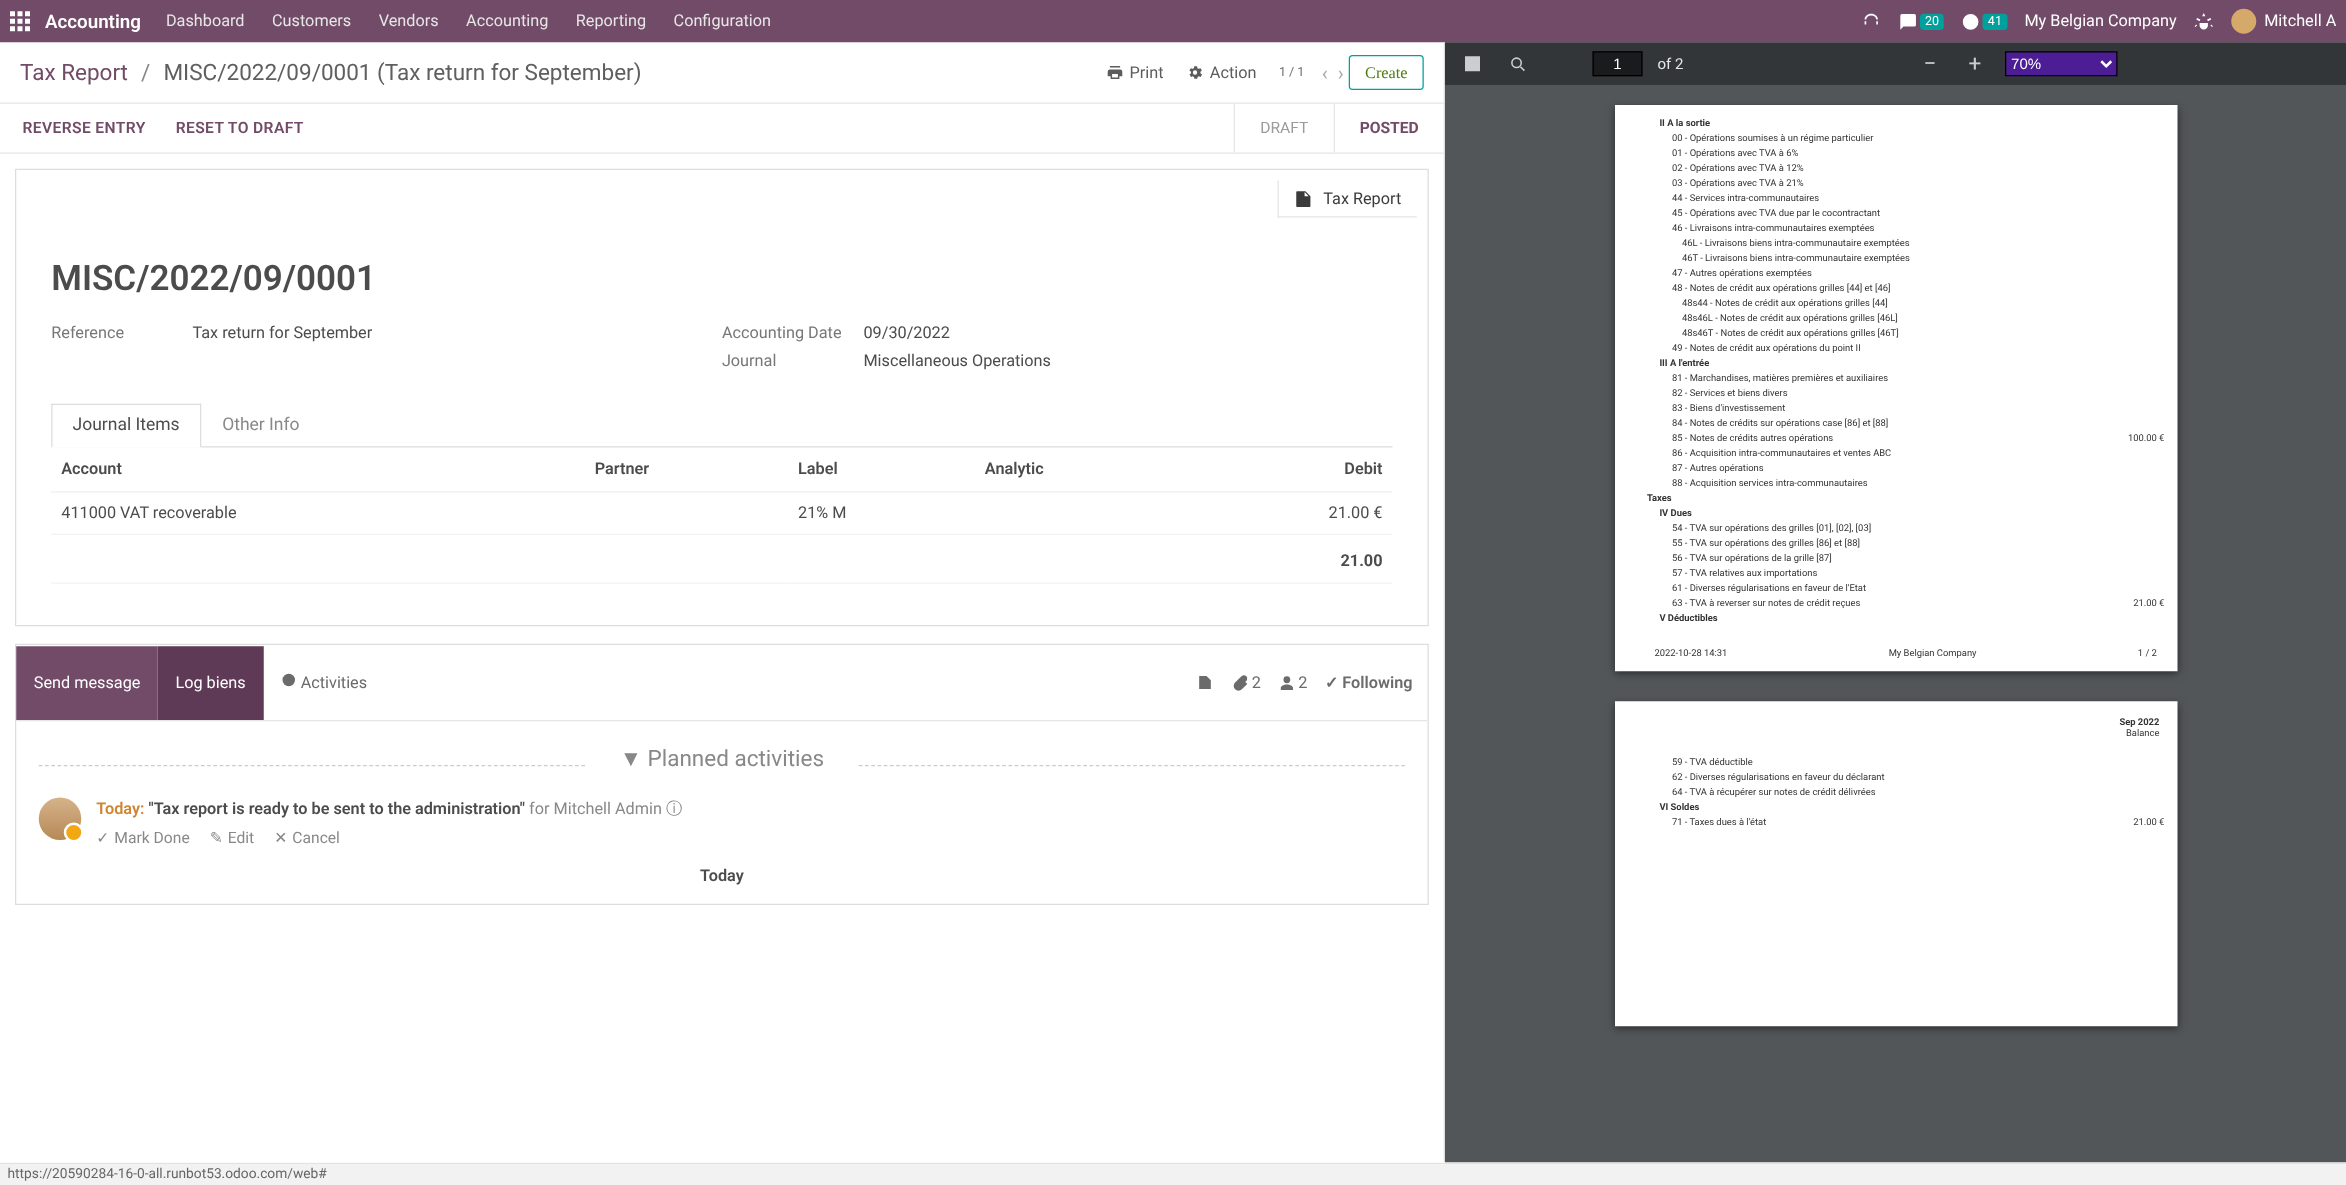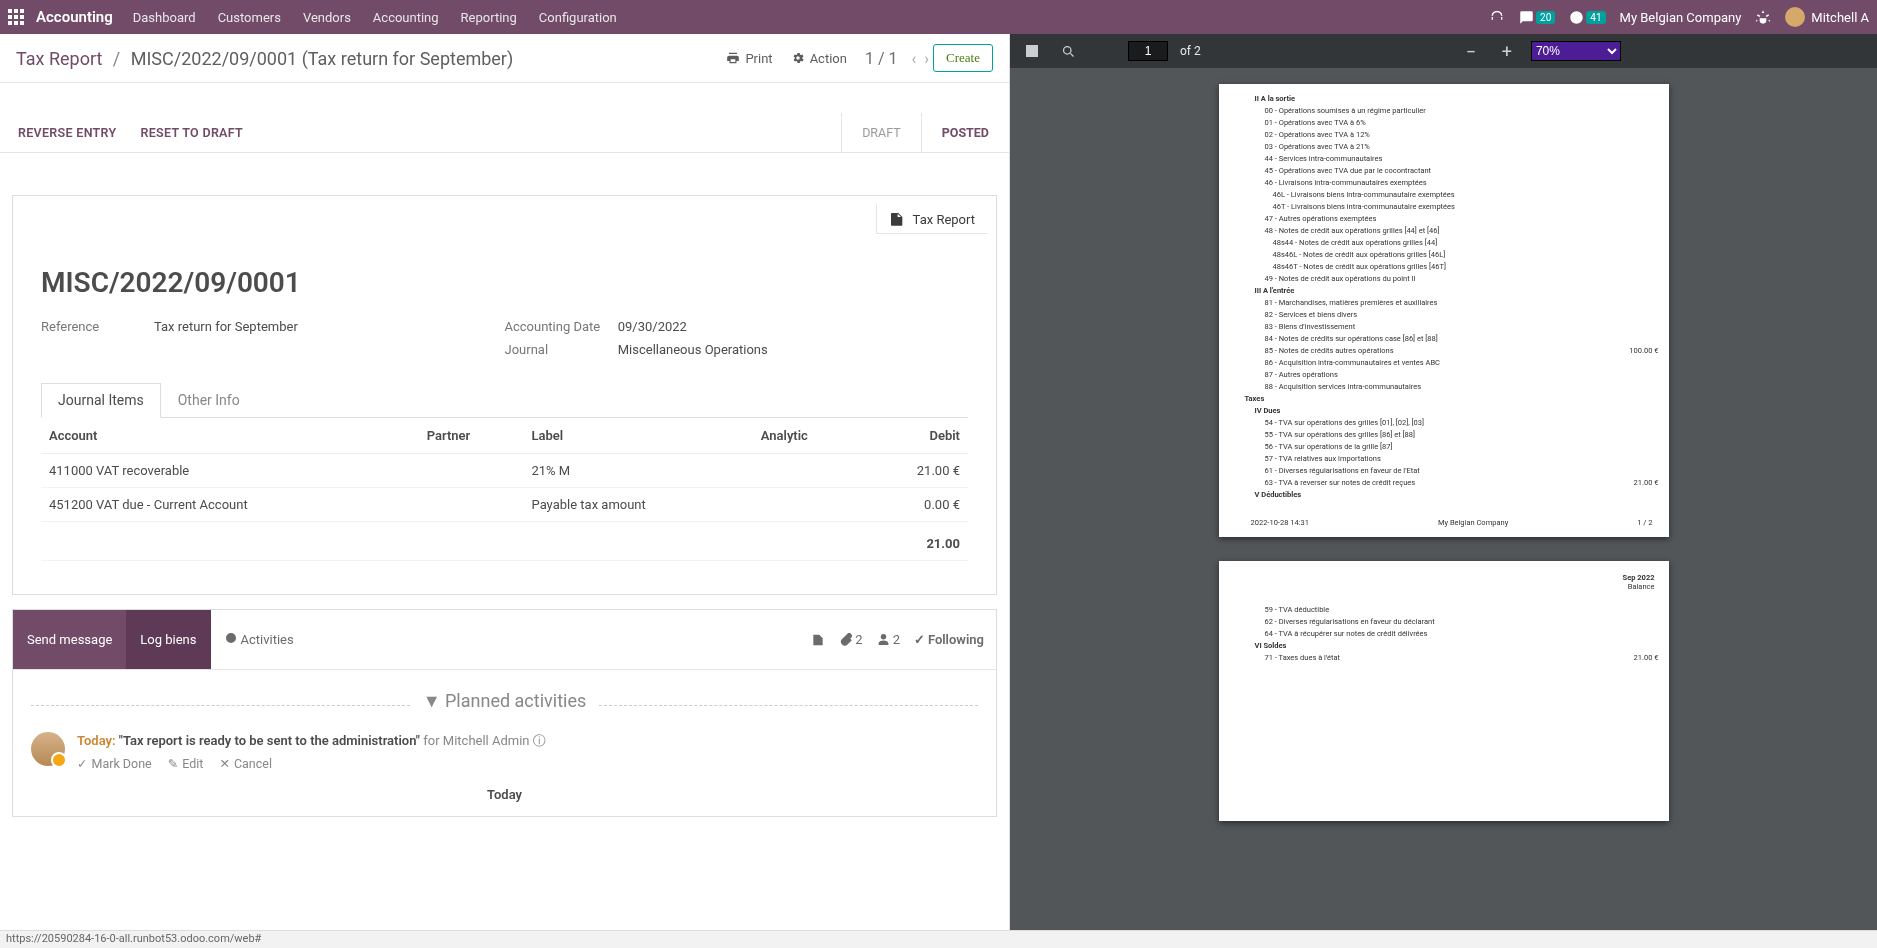--- a/index.html
+++ b/index.html
@@ -7,31 +7,31 @@
 .top-nav { background: #714B67; color: #fff; height: 34px; display: flex; align-items: center; padding: 0 8px; }
 .top-nav .apps-icon { width:16px; height:16px; display:grid; grid-template-columns:repeat(3,4px); grid-template-rows:repeat(3,4px); gap:2px; margin-right:12px; cursor:pointer;}
 .top-nav .apps-icon span{background:#fff;}
 .top-nav .brand { font-weight:600; font-size:15px; margin-right:20px; }
 .top-nav .menu-item { font-size:13px; color:#e7e7e7; margin-right:22px; cursor:pointer; }
 .top-nav .spacer { flex:1; }
 .top-nav .right-item { display:flex; align-items:center; margin-left:14px; cursor:pointer; font-size:13px; color:#fff;}
 .badge { background:#00A09D; color:#fff; border-radius:3px; font-size:10px; padding:1px 4px; margin-left:2px;}
 .avatar { width:20px; height:20px; border-radius:50%; background:#d4a96a; margin-right:6px;}
 .main-layout { display:flex; height:calc(100vh - 34px - 18px); }
-.left-panel { width:1010px; background:#fff; display:flex; flex-direction:column; border-right:1px solid #ddd;gap:30px;}
+.left-panel { width:1156px; background:#fff; display:flex; flex-direction:column; border-right:1px solid #ddd;}
 .right-panel { flex:1; background:#525659; display:flex; flex-direction:column;}
 .control-bar { display:flex; align-items:center; padding:10px 16px; border-bottom:1px solid #e5e5e5;}
 .breadcrumb { font-size:18px; color:#714B67; }
 .breadcrumb a{color:#714B67; text-decoration:none;}
 .breadcrumb .sep{color:#888; margin:0 6px;}
 .breadcrumb .current{color:#5f5f5f;}
 .cb-spacer{flex:1;}
 .cb-btn{display:inline-flex; align-items:center; color:#5c5c5c; margin-right:18px; cursor:pointer; font-size:13px;}
 .cb-btn svg{margin-right:5px;}
-.pager{color:#6f6f6f; font-size:16px; margin-right:10px;}
+.pager{color:#6f6f6f; font-size:10px; margin-right:10px;}
 .pager-arrow{color:#aaa; padding:0 4px; font-size:16px; cursor:pointer;}
 .create-btn{border:1px solid #00A09D; color:#4d7c0f; background:#fff; padding:5px 12px; border-radius:3px; cursor:pointer; font-size:13px;font-family:Liberation Serif, serif;}
 .status-bar{display:flex; align-items:center; border-bottom:1px solid #e5e5e5; padding:0 0 0 18px; height:40px;}
 .status-bar .action-link{color:#714B67; font-weight:600; margin-right:24px; cursor:pointer; font-size:12.5px; letter-spacing:0.3px;}
 .status-bar .sb-spacer{flex:1;}
 .status-steps{display:flex; height:100%;}
 .status-step{padding:0 20px; display:flex; align-items:center; font-size:12.5px; color:#9b9b9b; border-left:1px solid #e5e5e5; position:relative;}
 .status-step.active{font-weight:700; color:#714B67;}
 .content-scroll{flex:1; overflow:auto; padding:0;}
 .sheet{margin:12px 12px 0 12px; border:1px solid #ddd; background:#fff; position:relative;}
@@ -229,27 +229,20 @@
             </tr>
               </thead>
             <tbody>
               <tr>
                 <td>411000 VAT recoverable</td>
                 <td></td>
                 <td>21% M</td>
                 <td></td>
                 <td class="num">21.00 €</td>
               </tr>
-              <tr>
-                <td>451200 VAT due - Current Account</td>
-                <td></td>
-                <td>Payable tax amount</td>
-                <td></td>
-                <td class="num">0.00 €</td>
-              </tr>
             </tbody>
             <tfoot>
                 <tr>
               <td colspan="4"></td>
               <td class="num">21.00</td>
             </tr>
               </tfoot>
           </table>
           <div class="hscroll">
               <div class="hscroll-inner"></div>

